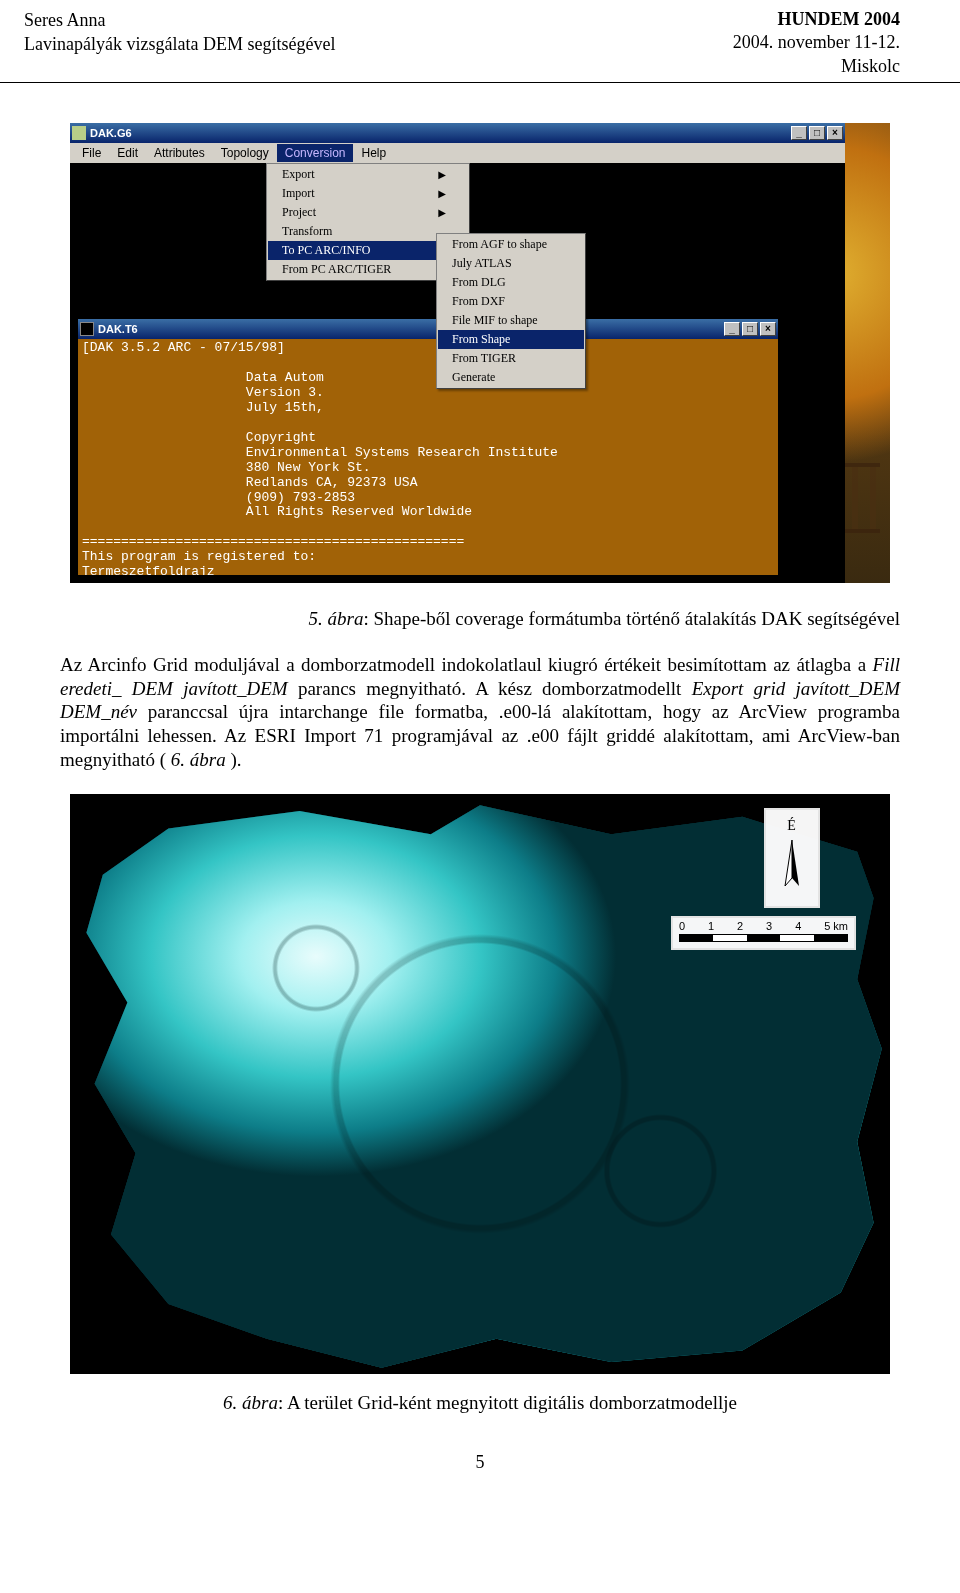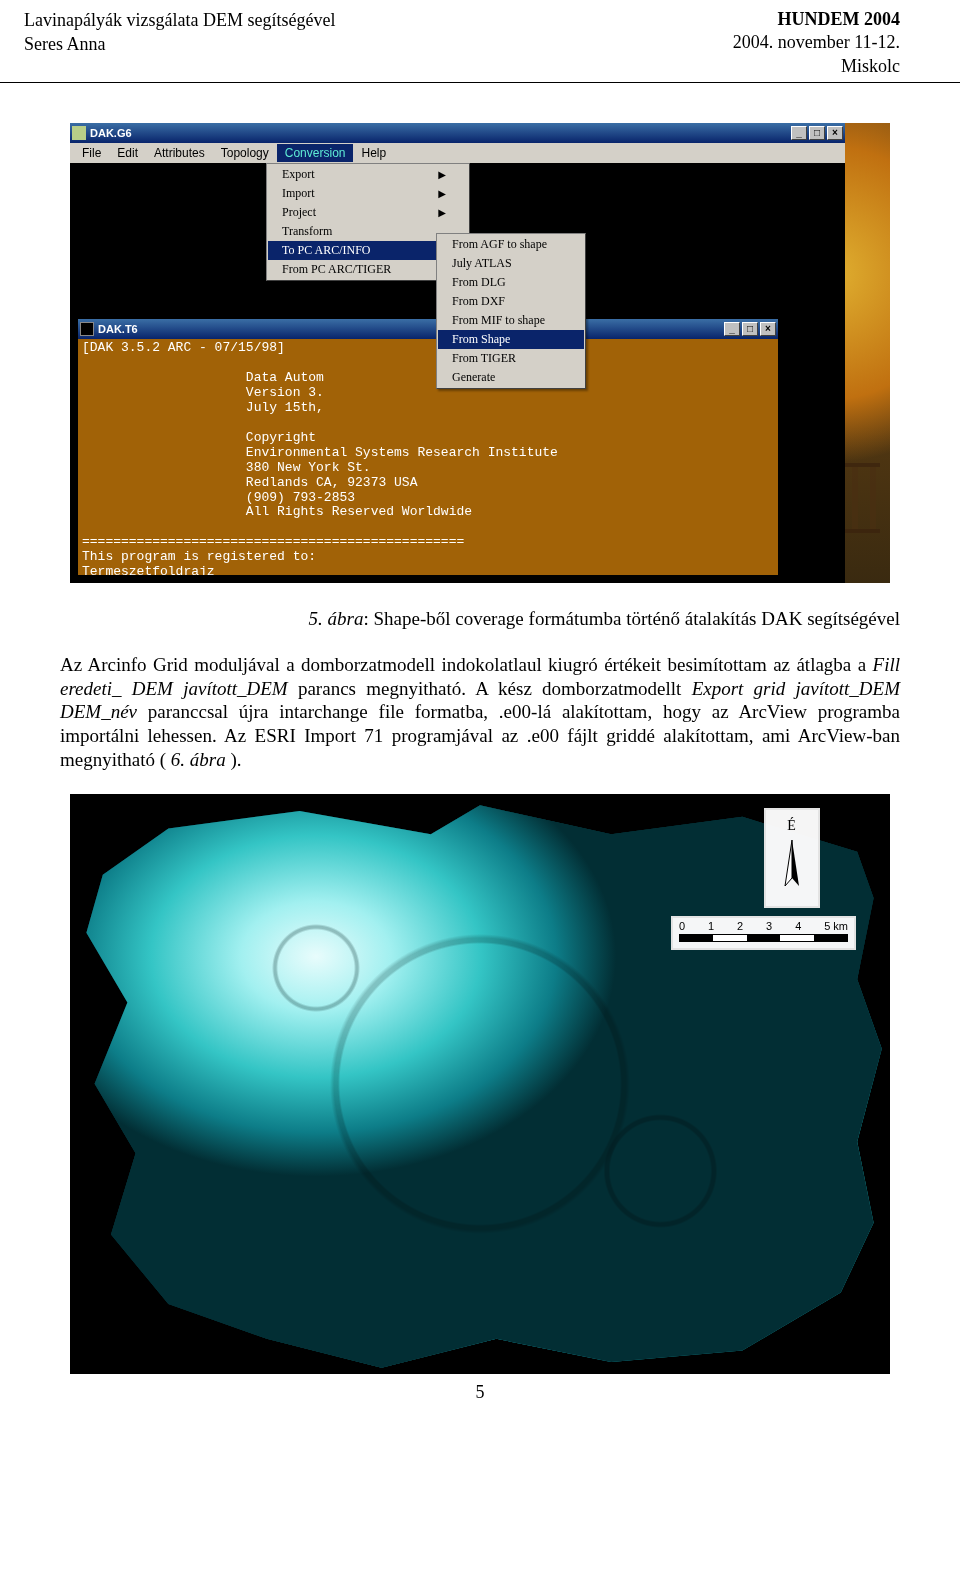--- a/index.html
+++ b/index.html
@@ -42,21 +42,21 @@
   
   .win { position:absolute; background:#000; font-family: Tahoma, sans-serif; font-size:12px; }
   .win1 { left:0; top:0; width:775px; height:460px; }
   .titlebar { height:20px; background: linear-gradient(#3a6ea5,#08246b); color:#fff; display:flex; align-items:center; padding:0 2px; font-size:11px; font-weight:bold;}
   .titlebar .ticon { width:14px; height:14px; background:#b8ce88; margin-right:4px; display:inline-block;}
   .titlebar .spacer{flex:1}
   .winbtns { display:flex; gap:2px;}
   .winbtn { width:16px; height:14px; background:#c0c0c0; border:1px solid #fff; border-right-color:#404040; border-bottom-color:#404040; font-family: Arial; font-size:10px; line-height:12px; text-align:center; color:#000;}
   .menubar { background:#d4d0c8; height:20px; display:flex; align-items:center; padding:0 4px; font-size:12px; color:#000;}
   .menubar span { padding: 2px 8px; }
-  .menubar .open { background:#0a246a; color:#5eead4;}
+  .menubar .open { background:#0a246a; color:#c4b5fd;}
   
   
   .dd { position:absolute; background:#d4d0c8; border:1px solid #808080; border-right:1px solid #404040; border-bottom:1px solid #404040; box-shadow: 2px 2px 2px rgba(0,0,0,.35); font-size:12px; color:#000; padding:1px; }
   .dd-item { padding:2px 22px 2px 14px; display:flex; justify-content:space-between; align-items:center; white-space:nowrap; }
   .dd-item.hov { background:#0a246a; color:#fff; }
   .dd-arrow { font-size:10px; margin-left:18px; }
   .dd1 { left:196px; top:40px; width:204px;}
   .dd2 { left:366px; top:110px; width:150px;}
 
   
@@ -109,22 +109,22 @@
   .scalebar .seg.w { background:#fff; }
 
   .caption { font-size:19px; text-align:center; margin: 18px 0 30px 0; }
   .pagenum { text-align:center; font-size:18px; padding-bottom:20px;}
 </style>
 </head>
 <body>
 
 <div class="page-header">
   <div class="hdr-left">
+    <div>Seres Anna</div>
     <div>Lavinapályák vizsgálata DEM segítségével</div>
-    <div>Seres Anna</div>
   </div>
   <div class="hdr-right">
     <div class="bold">HUNDEM 2004</div>
     <div>2004. november 11-12.</div>
     <div>Miskolc</div>
   </div>
 </div>
 
 <div class="content">
 
@@ -208,21 +208,21 @@
         <div class="dd-item">
           <span>From PC ARC/TIGER</span>
           <span class="dd-arrow">▶</span>
         </div>
       </div>
   <div class="dd dd2" id="dd2">
         <div class="dd-item">From AGF to shape</div>
         <div class="dd-item">July ATLAS</div>
         <div class="dd-item">From DLG</div>
         <div class="dd-item">From DXF</div>
-        <div class="dd-item">From MIF to shape</div>
+        <div class="dd-item">File MIF to shape</div>
         <div class="dd-item hov">From Shape</div>
         <div class="dd-item">From TIGER</div>
         <div class="dd-item">Generate</div>
       </div>
 </div>
 
 <p class="para" style="text-align:right">
   <i>5. ábra</i><span>: Shape-ből coverage formátumba történő átalakítás DAK segítségével</span>
 </p>
 
@@ -260,16 +260,19 @@
         <div class="seg b"></div>
             <div class="seg w"></div>
             <div class="seg b"></div>
             <div class="seg w"></div>
             <div class="seg b"></div>
       </div>
     </div>
   </div>
 </div>
 
+<p class="caption">
+  <i>6. ábra</i><span>: A terület Grid-ként megnyitott digitális domborzatmodellje</span>
+</p>
 
 </div>
 
 <div class="pagenum">5</div>
 
 </body></html>

